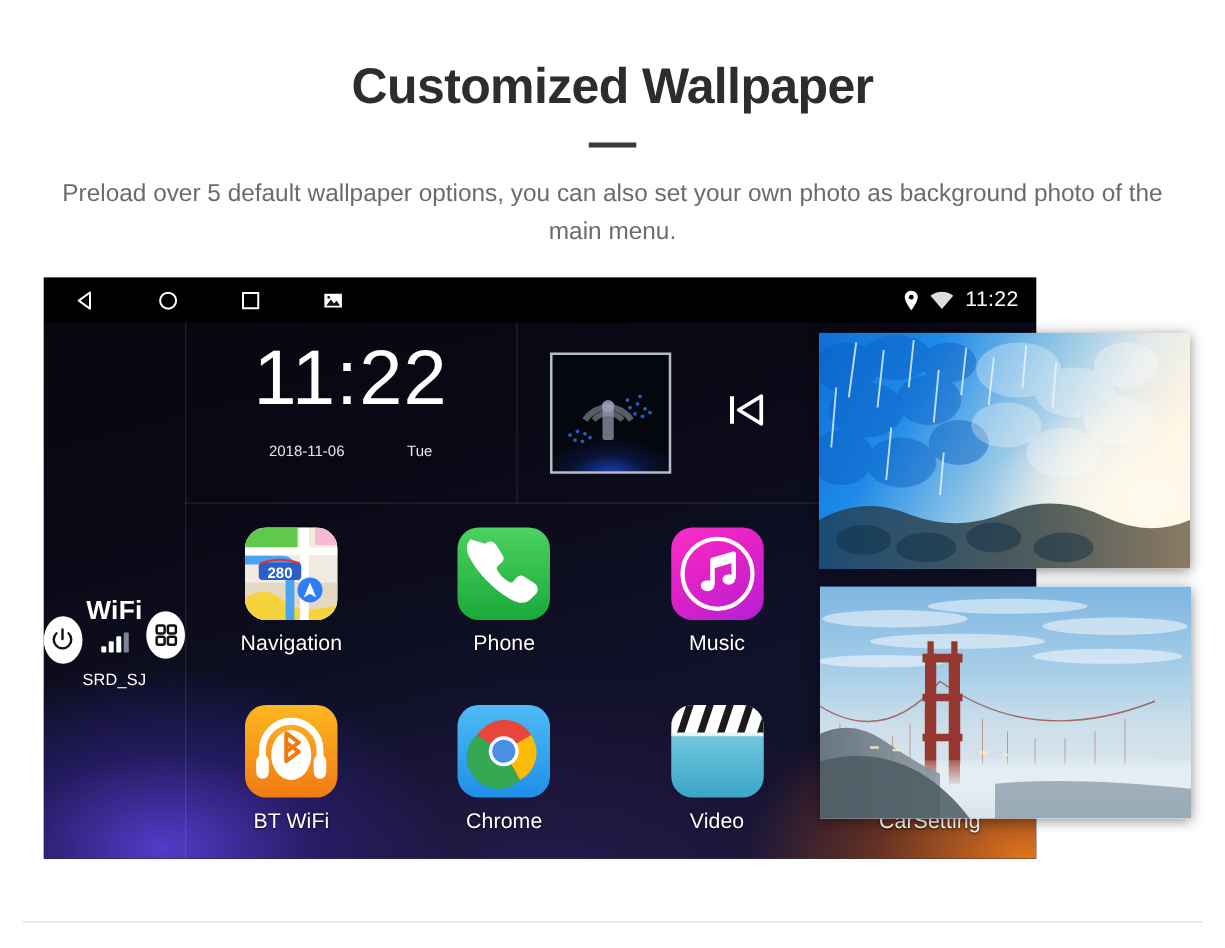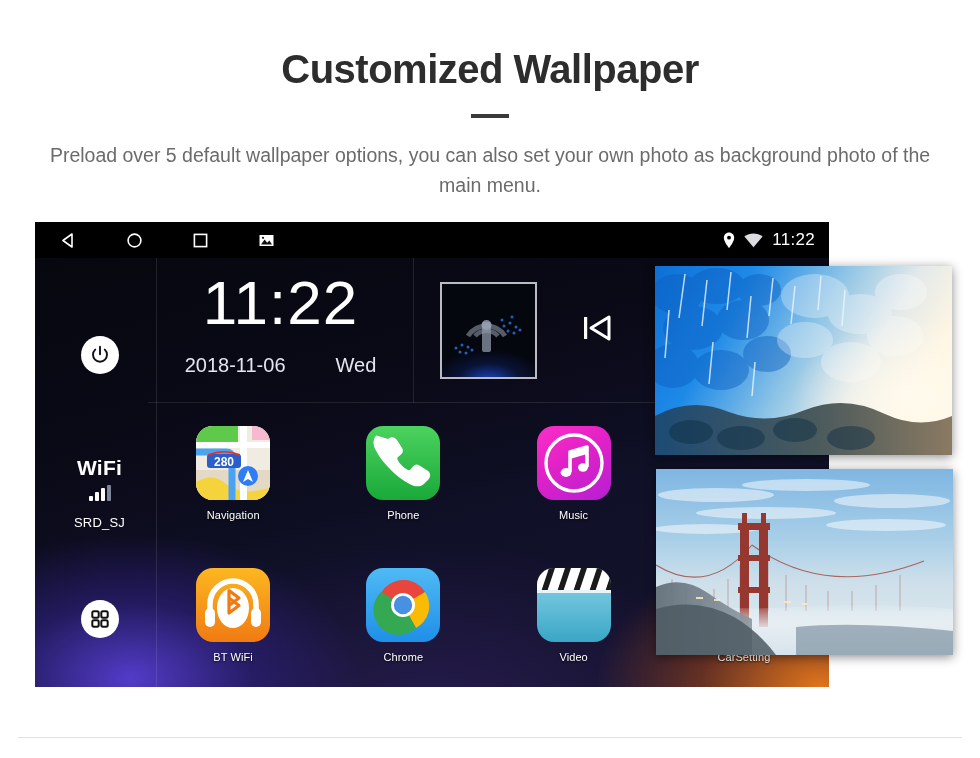--- a/index.html
+++ b/index.html
@@ -36,23 +36,23 @@
   .home{
     position:absolute;left:0;top:36px;width:794px;height:429px;
     background:
       radial-gradient(ellipse 320px 200px at 12% 98%, rgba(86,62,210,.95) 0%, rgba(50,35,140,.55) 38%, rgba(12,10,40,0) 72%),
       radial-gradient(ellipse 300px 190px at 99% 100%, rgba(232,120,28,.97) 0%, rgba(180,78,24,.5) 40%, rgba(20,12,30,0) 75%),
       radial-gradient(ellipse 420px 260px at 50% 108%, rgba(60,40,120,.45) 0%, rgba(10,9,28,0) 70%),
       linear-gradient(165deg,#07070f 0%,#0a0a18 35%,#101028 60%,#16132e 100%);
   }
   
   .sidebar{
-    position:absolute;left:8px;top:0;width:113px;height:429px;
+    position:absolute;left:0;top:0;width:113px;height:429px;
     border-right:1px solid rgba(255,255,255,.10);
-    display:flex;flex-direction:column;align-items:center;
+    display:flex;align-items:center;
   }
   .circ-btn{
     width:38px;height:38px;border-radius:50%;background:#fff;
     display:flex;align-items:center;justify-content:center;
   }
   .sb-power{margin-top:78px;}
   .wifi-blk{margin-top:82px;text-align:center;}
   .wifi-label{color:#fff;font-size:21px;font-weight:bold;letter-spacing:.2px;}
   .wifi-bars{display:flex;align-items:flex-end;justify-content:center;gap:2px;height:16px;margin-top:5px;}
   .wifi-bars i{display:block;width:4px;background:#fff;border-radius:1px;}
@@ -68,21 +68,21 @@
     border-right:1px solid rgba(255,255,255,.10);
     border-bottom:1px solid rgba(255,255,255,.10);
   }
   .clock-time{
     color:#fff;font-size:62px;font-weight:300;text-align:center;
     margin-top:14px;letter-spacing:1px;line-height:1;
     font-family:"Liberation Sans",sans-serif;
   }
   .clock-sub{
     display:flex;justify-content:center;gap:50px;margin-top:20px;
-    color:#e3e6ee;font-size:20px;
+    color:#e3e6ee;font-size:12px;
   }
   
   .media{
     position:absolute;left:378px;top:0;width:416px;height:144px;
     border-bottom:1px solid rgba(255,255,255,.10);
     display:flex;align-items:center;
   }
   .albumart{
     width:93px;height:93px;margin-left:27px;flex:none;
     border:2px solid #b9bcc4;background:radial-gradient(ellipse 70px 40px at 50% 105%,#1b49c9 0%,#0a1336 45%,#05070f 80%);
@@ -92,21 +92,21 @@
   .mc{margin-right:46px;}
   .mc-cut{font-size:38px;font-weight:300;line-height:1;}
   
   .apps{
     position:absolute;left:113px;top:144px;width:681px;height:285px;
     display:grid;grid-template-columns:repeat(4,1fr);grid-template-rows:repeat(2,1fr);
   }
   .app{display:flex;flex-direction:column;align-items:center;justify-content:center;}
   .app-icon{width:74px;height:74px;border-radius:17px;position:relative;overflow:hidden;}
   .app-label{
-    color:#fff;font-size:11px;margin-top:9px;letter-spacing:.1px;
+    color:#fff;font-size:17px;margin-top:9px;letter-spacing:.1px;
     text-shadow:0 1px 2px rgba(0,0,0,.8);
   }
   
   .ic-phone{background:linear-gradient(180deg,#4cd25f 0%,#19a93a 100%);}
   .ic-music{background:linear-gradient(150deg,#fb2fc8 0%,#e422c6 40%,#b51fd4 100%);}
   .ic-bt{background:linear-gradient(180deg,#fcb721 0%,#f07b13 100%);}
   .ic-chrome{background:linear-gradient(180deg,#4fbaf5 0%,#1f8fe8 100%);}
   .ic-video{background:linear-gradient(180deg,#8fd6ea 0%,#3aa6c6 100%);}
   .ic-nav{background:#efe9de;}
   .ic-car{background:linear-gradient(180deg,#f6326f 0%,#d81c55 100%);}
@@ -190,21 +190,21 @@
           <rect x="2.3" y="11.3" width="6.4" height="6.4" rx="1.6" fill="none" stroke="#111" stroke-width="2"></rect>
           <rect x="11.3" y="11.3" width="6.4" height="6.4" rx="1.6" fill="none" stroke="#111" stroke-width="2"></rect>
         </svg>
       </div>
     </div>
 
     <div class="clock">
       <div class="clock-time">11:22</div>
       <div class="clock-sub">
         <span>2018-11-06</span>
-        <span>Wed</span>
+        <span>Tue</span>
       </div>
     </div>
 
     <div class="media">
       <div class="albumart">
         <svg width="89" height="89" viewBox="0 0 89 89">
           <g opacity="0.55">
             <path d="M26 52 A22 22 0 0 1 63 52" fill="none" stroke="#9aa3b4" stroke-width="5"></path>
             <path d="M33 52 A15 15 0 0 1 56 52" fill="none" stroke="#9aa3b4" stroke-width="4.5"></path>
           </g>

